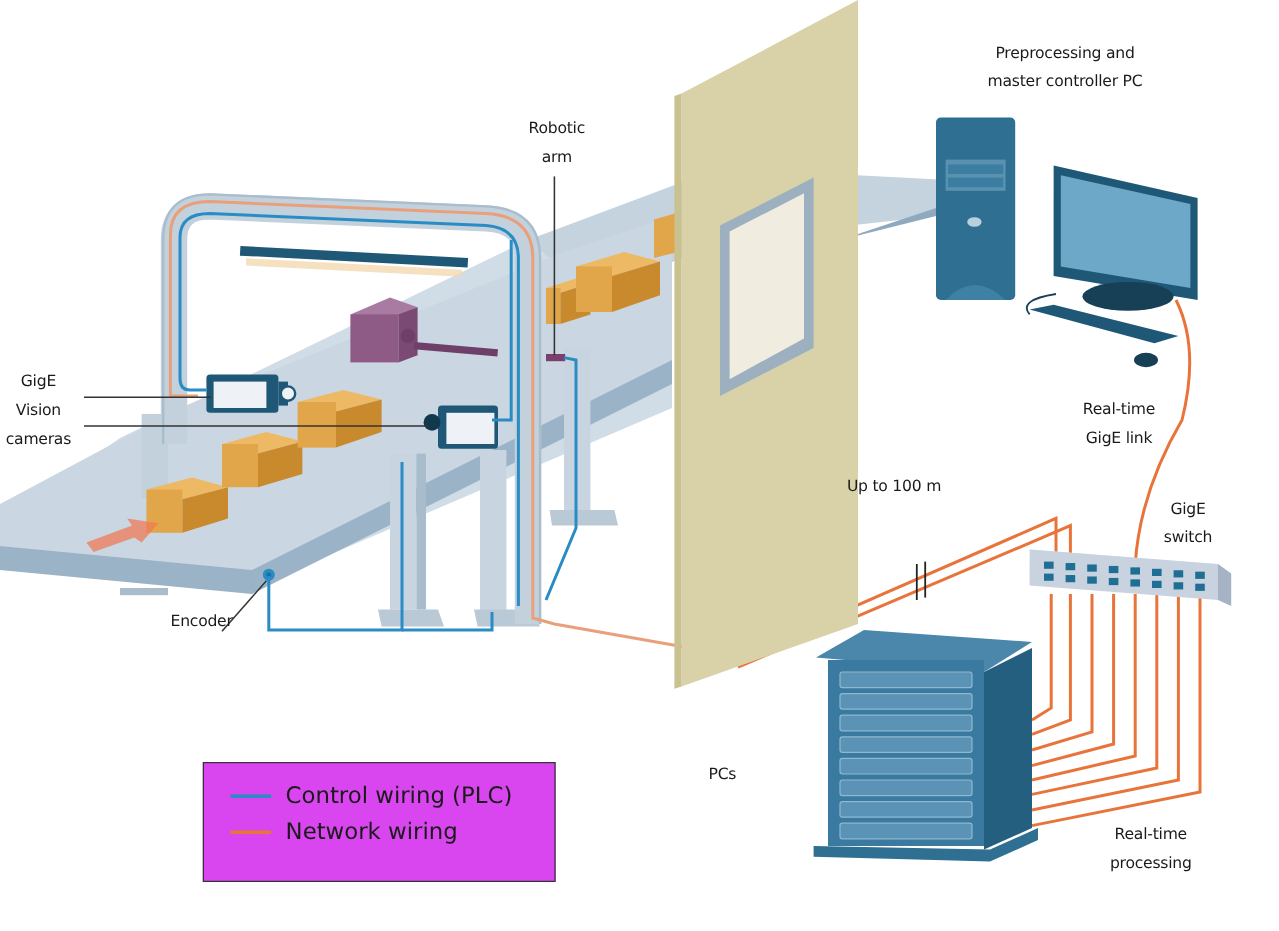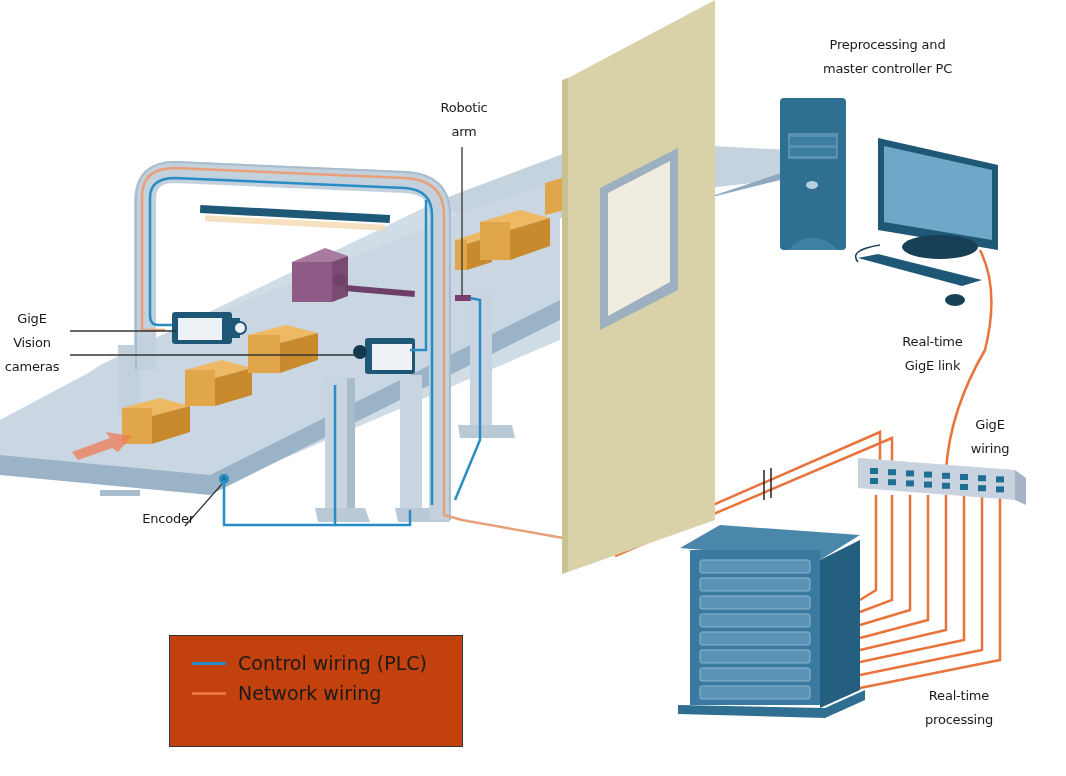--- a/index.html
+++ b/index.html
@@ -1,20 +1,20 @@
 <!DOCTYPE html>
 <html><head>
 <meta charset="utf-8">
 <style>
   html,body{margin:0;padding:0;background:#ffffff;}
   body{width:1066px;height:776px;overflow:hidden;position:relative;font-family:"DejaVu Sans","Liberation Sans",sans-serif;}
   #stage{position:absolute;left:0;top:0;width:1066px;height:776px;}
   .lbl{position:absolute;color:#1a1a1a;font-size:13px;line-height:24px;text-align:center;white-space:nowrap;letter-spacing:-0.2px;}
   .lbl span{display:block;}
-  .legend{position:absolute;left:169px;top:635px;width:294px;height:112px;border:1.5px solid #333;background:#c2410c;box-sizing:border-box;}
+  .legend{position:absolute;left:169px;top:635px;width:294px;height:100px;border:1.5px solid #333;background:#d946ef;box-sizing:border-box;}
   .legend-row{position:absolute;left:22px;height:26px;display:flex;align-items:center;}
   .legend-swatch{width:34px;height:3px;margin-right:12px;}
   .legend-text{font-size:19px;color:#1a1a1a;white-space:nowrap;}
 </style>
 </head>
 <body>
 
 <div id="stage">
 <svg width="1066" height="776" viewBox="0 0 1066 776" xmlns="http://www.w3.org/2000/svg">
 
@@ -221,28 +221,30 @@
   <span>Preprocessing and</span>
   <span>master controller PC</span>
 </div>
 
 <div class="lbl" style="left:880px;top:330px;width:105px;">
   <span>Real-time</span>
   <span>GigE link</span>
 </div>
 
 <div class="lbl" style="left:665px;top:394px;width:160px;">
+  <span>Up to 100 m</span>
 </div>
 
 <div class="lbl" style="left:955px;top:413px;width:70px;">
   <span>GigE</span>
-  <span>wiring</span>
+  <span>switch</span>
 </div>
 
 <div class="lbl" style="left:522px;top:634px;width:160px;">
+  <span>PCs</span>
 </div>
 
 <div class="lbl" style="left:900px;top:684px;width:118px;">
   <span>Real-time</span>
   <span>processing</span>
 </div>
 
 
 <div class="legend">
   <div class="legend-row" style="top:14px;">

